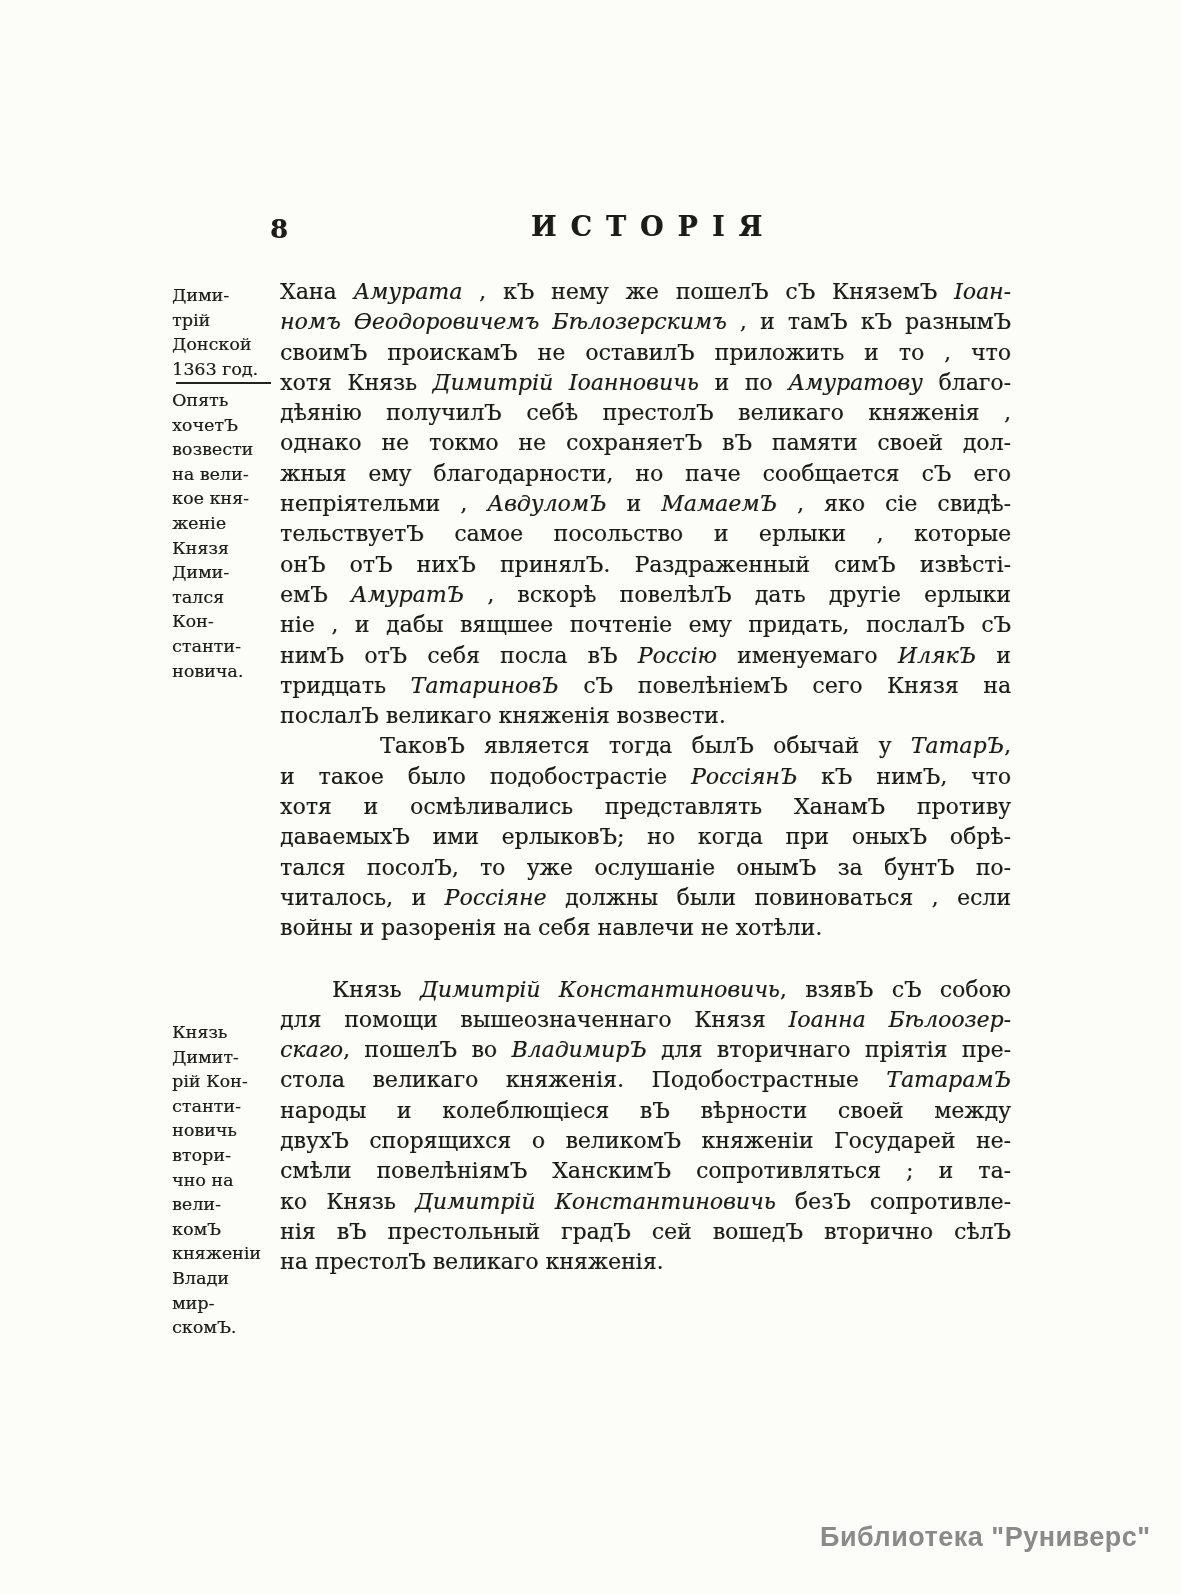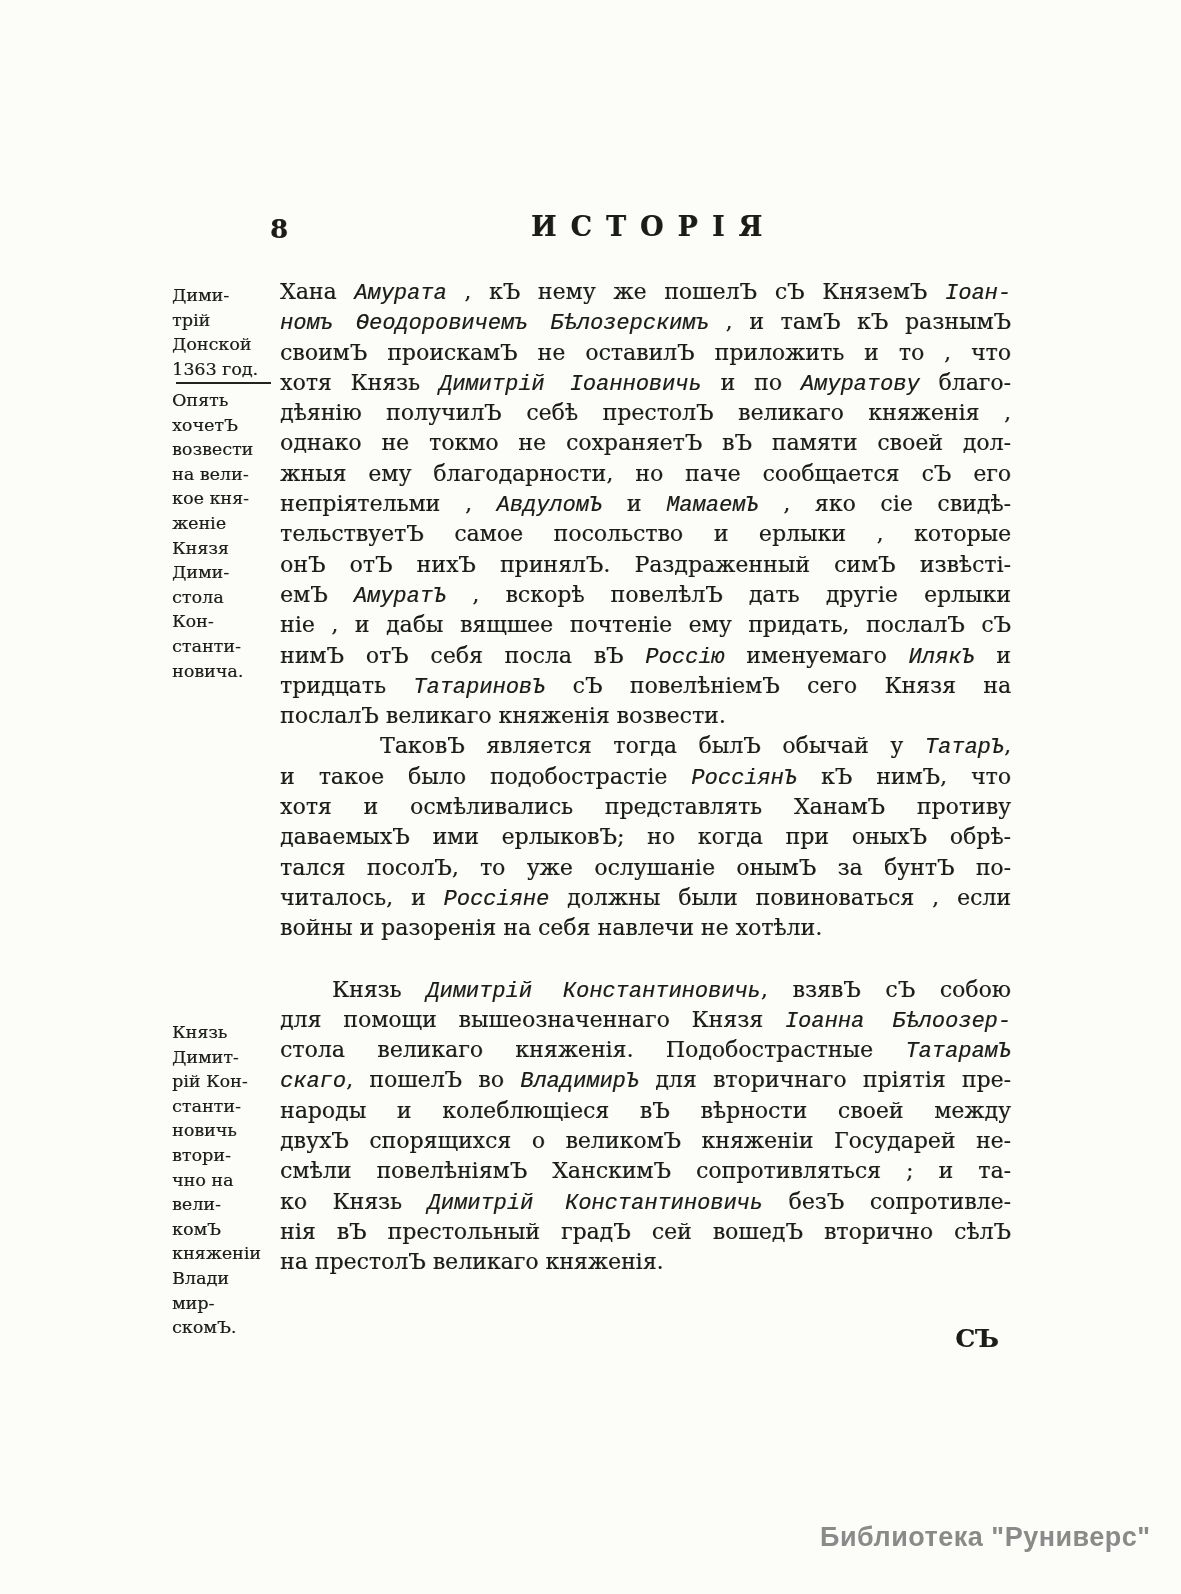--- a/index.html
+++ b/index.html
@@ -63,21 +63,21 @@
     line-height: 30.3px;
     text-align: justify;
     text-align-last: justify;
     white-space: normal;
   }
   .line.last { text-align-last: left; }
   .para[data-para="1"] { }
   .para[data-para="2"] { margin-top: 31px; }
   .para[data-para="1"] .line.first { text-indent: 100px; }
   .para[data-para="2"] .line.first { text-indent: 52px; }
-  .it { font-style: italic; font-family: Liberation Mono, monospace; }
+  .it { font-style: italic; }
 
   .catchword {
     position: absolute;
     left: 280px;
     top: 1324px;
     width: 731px;
     text-align: right;
     padding-right: 12px;
     box-sizing: border-box;
     font-size: 25px;
@@ -116,21 +116,21 @@
 
   <aside class="margin-note note-2">
       <div class="note-line ink">Опять</div>
       <div class="note-line ink">хочетЪ</div>
       <div class="note-line ink">возвести</div>
       <div class="note-line ink">на вели-</div>
       <div class="note-line ink">кое кня-</div>
       <div class="note-line ink">женіе</div>
       <div class="note-line ink">Князя</div>
       <div class="note-line ink">Дими-</div>
-      <div class="note-line ink">стола</div>
+      <div class="note-line ink">тался</div>
       <div class="note-line ink">Кон-</div>
       <div class="note-line ink">станти-</div>
       <div class="note-line ink">новича.</div>
     </aside>
 
   <aside class="margin-note note-3">
       <div class="note-line ink">Князь</div>
       <div class="note-line ink">Димит-</div>
       <div class="note-line ink">рій Кон-</div>
       <div class="note-line ink">станти-</div>
@@ -168,28 +168,27 @@
         <div class="line"><span>и такое было подобострастіе </span><span class="it">РоссіянЪ</span><span> кЪ нимЪ, что</span></div>
         <div class="line"><span>хотя и осмѣливались представлять ХанамЪ противу</span></div>
         <div class="line"><span>даваемыхЪ ими ерлыковЪ; но когда при оныхЪ обрѣ-</span></div>
         <div class="line"><span>тался посолЪ, то уже ослушаніе онымЪ за бунтЪ по-</span></div>
         <div class="line"><span>читалось, и </span><span class="it">Россіяне</span><span> должны были повиноваться , если</span></div>
         <div class="line last"><span>войны и разоренія на себя навлечи не хотѣли.</span></div>
       </div>
     <div class="para" data-para="2">
         <div class="line first"><span>Князь </span><span class="it">Димитрій Константиновичь</span><span>, взявЪ сЪ собою</span></div>
         <div class="line"><span>для помощи вышеозначеннаго Князя </span><span class="it">Іоанна Бѣлоозер-</span></div>
+        <div class="line"><span class="it">скаго</span><span>, пошелЪ во </span><span class="it">ВладимирЪ</span><span> для вторичнаго пріятія пре-</span></div>
         <div class="line"><span>стола великаго княженія. Подобострастные </span><span class="it">ТатарамЪ</span></div>
-        <div class="line"><span class="it">скаго</span><span>, пошелЪ во </span><span class="it">ВладимирЪ</span><span> для вторичнаго пріятія пре-</span></div>
         <div class="line"><span>народы и колеблющіеся вЪ вѣрности своей между</span></div>
         <div class="line"><span>двухЪ спорящихся о великомЪ княженіи Государей не-</span></div>
         <div class="line"><span>смѣли повелѣніямЪ ХанскимЪ сопротивляться ; и та-</span></div>
         <div class="line"><span>ко Князь </span><span class="it">Димитрій Константиновичь</span><span> безЪ сопротивле-</span></div>
         <div class="line"><span>нія вЪ престольный градЪ сей вошедЪ вторично сѣлЪ</span></div>
         <div class="line last"><span>на престолЪ великаго княженія.</span></div>
       </div>
   </main>
 
-  <div class="catchword ink">СЪ</div>
 
   <div class="watermark">Библиотека "Руниверс"</div>
 
 </div>
 
 </body></html>

